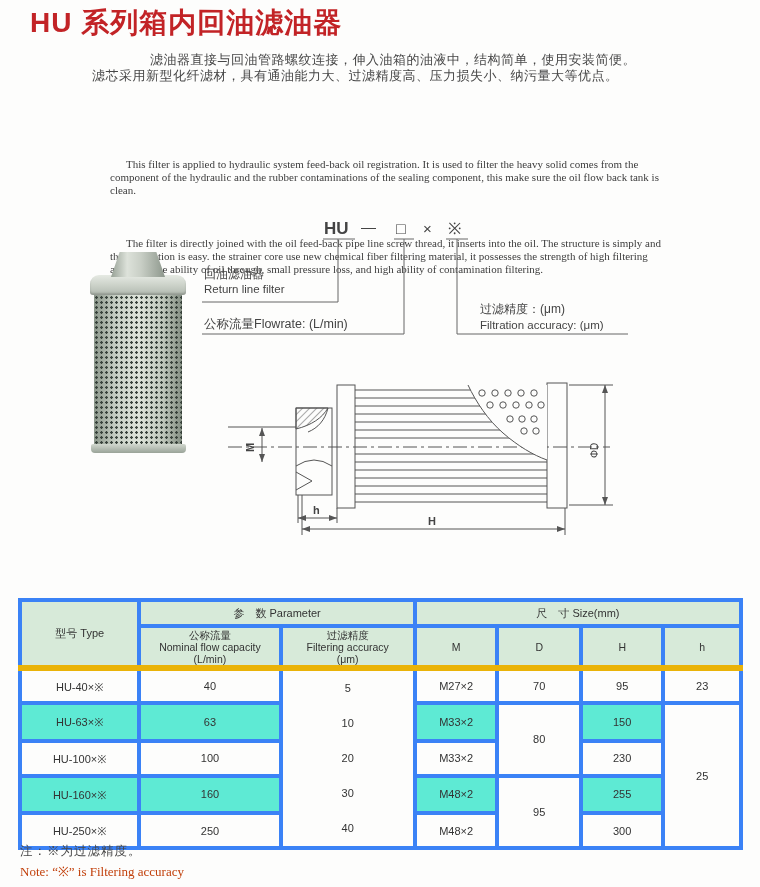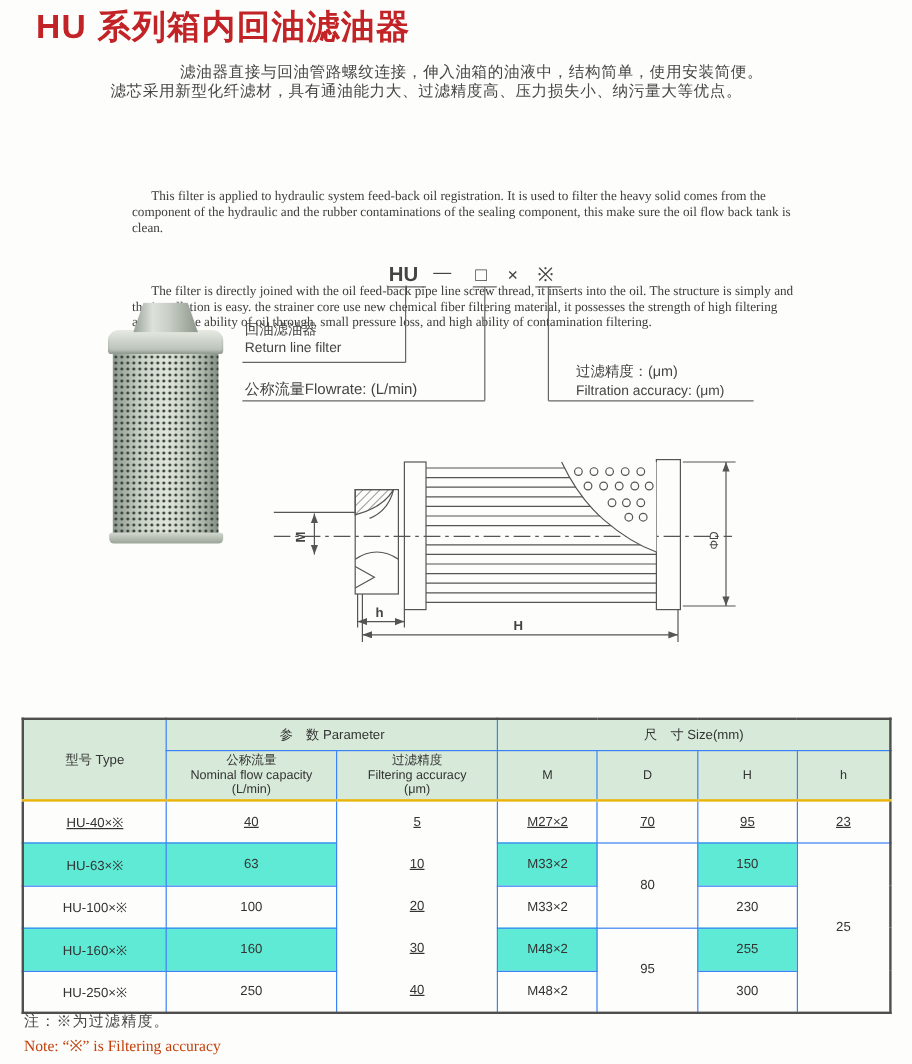--- a/index.html
+++ b/index.html
@@ -33,28 +33,28 @@
   .photo .pbody { width:88px; height:150px; margin:0 auto;
                 background-image:radial-gradient(#37413a 1px, rgba(0,0,0,0) 1.5px),
                   linear-gradient(90deg,#8c978b,#c8d0c5 25%,#dfe5db 50%,#c0c8bc 78%,#848f83);
                 background-size:5px 5px, 100% 100%; }
   .photo .rim { width:95px; height:9px; margin:-1px auto 0;
                 background:linear-gradient(#d2d8cf,#99a398); border-radius:2px 2px 4px 4px; }
 
   
   .spec { position:absolute; left:18px; top:598px; width:725px; border-collapse:collapse;
           font-size:11px; color:#333; }
-  .spec th, .spec td { border:1px solid #3b82f6; text-align:center; vertical-align:middle;
+  .spec th, .spec td { border:4px solid #3b82f6; text-align:center; vertical-align:middle;
           font-weight:normal; padding:0; }
   .spec { border:2px solid #4f4f4f; }
   .spec thead th { background:#d7ead9; }
   .spec .grpA th { height:26px; }
   .spec .grpB th { height:42px; font-size:10.5px; line-height:12px; }
   .spec tbody tr { height:35px; }
-  .spec tbody tr:first-child td { border-top:2px solid #eab308;text-decoration:underline; }
+  .spec tbody tr:first-child td { border-top:6px solid #eab308; }
   .spec td.g { background:#5eead4; }
   .acc-stack { display:flex; flex-direction:column; }
   .acc-stack div { height:35px; line-height:35px; }
 
   .note-zh { position:absolute; left:20px; top:843px; font-size:12.5px; color:#474747; letter-spacing:1px; }
   .note-en { position:absolute; left:20px; top:862px; font-size:13px; color:#c2410c;
              font-family:"Liberation Serif", serif;text-align:center; }
 </style>
 </head>
 <body>

